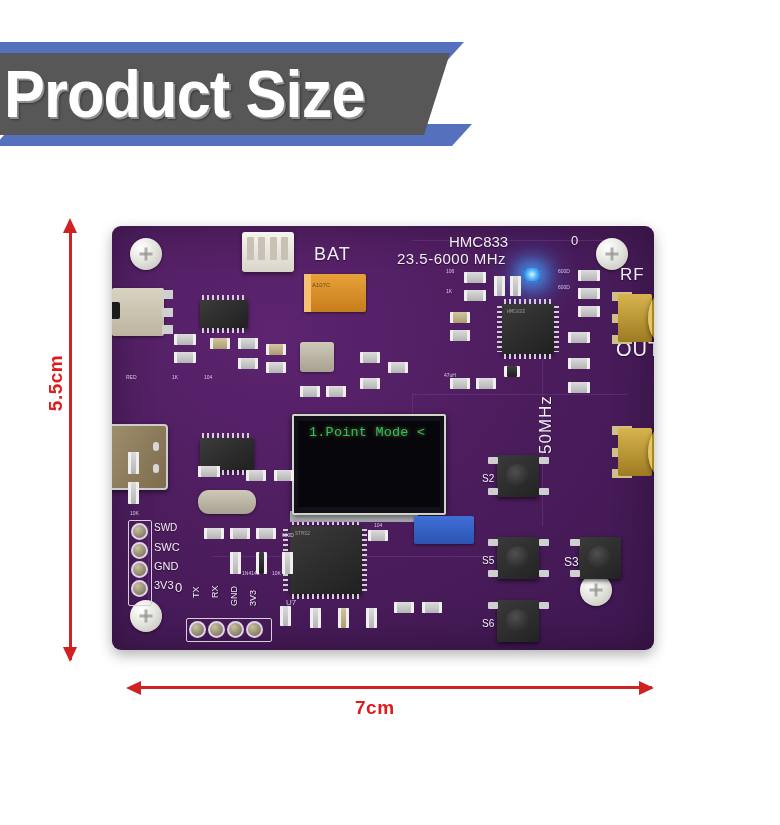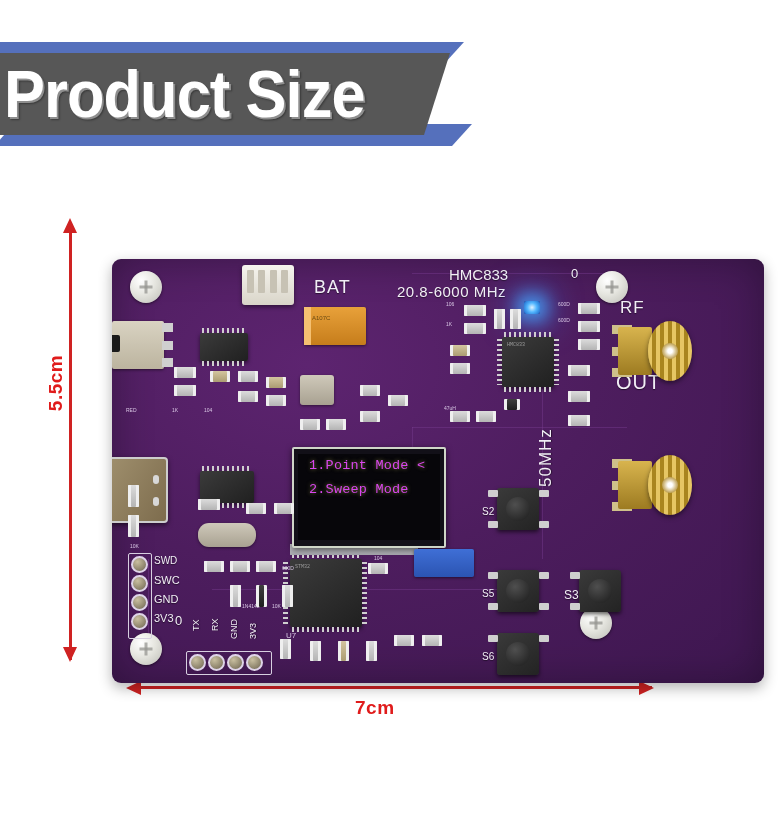--- a/index.html
+++ b/index.html
@@ -66,27 +66,26 @@
     border-top:7px solid transparent;border-bottom:7px solid transparent;
     border-left:15px solid #cf2222;
   }
   #dim-h-label{
     position:absolute;left:355px;top:697px;
     color:#e01b1b;font-weight:bold;font-size:19px;letter-spacing:.5px;
   }
 
   
   #pcb{
-    position:absolute;left:112px;top:226px;width:652px;height:424px;
+    position:absolute;left:112px;top:226px;width:542px;height:424px;
     background:
       radial-gradient(ellipse at 30% 25%, #5d2470 0%, #4d1d5e 45%, #3e1750 100%);
     border-radius:9px;
     box-shadow:0 5px 14px rgba(0,0,0,.30), inset 0 0 42px rgba(0,0,0,.30);
     overflow:hidden;
-    margin-top:33px;
   }
   .trace{position:absolute;background:rgba(120,60,145,.45);}
   .silk{
     position:absolute;color:#f2eef6;font-family:"Liberation Sans",sans-serif;
     white-space:nowrap;text-shadow:0 1px 1px rgba(0,0,0,.5);
   }
   .silk-sm{position:absolute;color:#d8c6e4;font-size:5px;white-space:nowrap;font-family:"Liberation Sans",sans-serif;}
 
   
   .screw{
@@ -108,21 +107,21 @@
   #oled-frame{
     position:absolute;left:180px;top:188px;width:150px;height:97px;
     background:#121018;border:2px solid #cfd6c8;border-radius:2px;
     box-shadow:0 2px 6px rgba(0,0,0,.6);
   }
   #oled-screen{
     position:absolute;left:4px;top:5px;width:142px;height:86px;
     background:#07060a;overflow:hidden;
   }
   .oled-line{
-    color:#d946ef;font-family:"Liberation Mono",monospace;
+    color:#22c55e;font-family:"Liberation Mono",monospace;
     font-size:13.5px;line-height:24px;letter-spacing:.2px;white-space:nowrap;
     text-shadow:0 0 4px rgba(232,224,106,.55);
     padding-left:11px;
   }
   #oled-ribbon{
     position:absolute;left:178px;top:285px;width:128px;height:11px;
     background:linear-gradient(#cdcdd2,#a9a9b0);
   }
 
   
@@ -267,21 +266,21 @@
   <div class="trace" style="left:430px;top:130px;width:1px;height:170px;"></div>
   <div class="trace" style="left:100px;top:330px;width:290px;height:1px;"></div>
   <div class="trace" style="left:36px;top:300px;width:1px;height:100px;"></div>
 
   <div class="screw" style="left:18px;top:12px;"></div>
   <div class="screw" style="left:484px;top:12px;"></div>
   <div class="screw" style="left:18px;top:374px;"></div>
   <div class="screw" style="left:468px;top:348px;"></div>
 
   <div class="silk" style="left:337px;top:7px;font-size:15px;">HMC833</div>
-  <div class="silk" style="left:285px;top:24px;font-size:15px;letter-spacing:.5px;">20.8-6000 MHz</div>
+  <div class="silk" style="left:285px;top:24px;font-size:15px;letter-spacing:.5px;">23.5-6000 MHz</div>
   <div class="silk" style="left:459px;top:7px;font-size:13px;">0</div>
   <div class="silk" style="left:63px;top:354px;font-size:13px;">0</div>
 
   <div class="silk" style="left:202px;top:18px;font-size:18px;letter-spacing:1px;">BAT</div>
 
   <div class="silk" style="left:508px;top:39px;font-size:17px;letter-spacing:1px;">RF</div>
   <div class="silk" style="left:504px;top:112px;font-size:20px;letter-spacing:1px;">OUT</div>
 
   <div class="silk" style="left:424px;top:228px;font-size:17px;letter-spacing:1px;transform:rotate(-90deg);transform-origin:left top;">50MHz</div>
 
@@ -351,21 +350,20 @@
   <div class="pins-h" style="left:90px;top:244px;width:50px;"></div>
 
   <div class="crystal" style="left:188px;top:116px;width:34px;height:30px;"></div>
 
   <div class="crystal" style="left:86px;top:264px;width:58px;height:24px;border-radius:11px;"></div>
 
   <div id="oled-ribbon"></div>
   <div id="oled-frame">
     <div id="oled-screen">
       <div class="oled-line">1.Point Mode &lt;</div>
-      <div class="oled-line">2.Sweep Mode</div>
     </div>
   </div>
 
   <div id="blue-trim"></div>
 
   <div class="tact" style="left:385px;top:229px;"></div>
   <div class="tact-pad" style="left:376px;top:231px;"></div>
   <div class="tact-pad" style="left:376px;top:262px;"></div>
   <div class="tact-pad" style="left:427px;top:231px;"></div>
   <div class="tact-pad" style="left:427px;top:262px;"></div>

